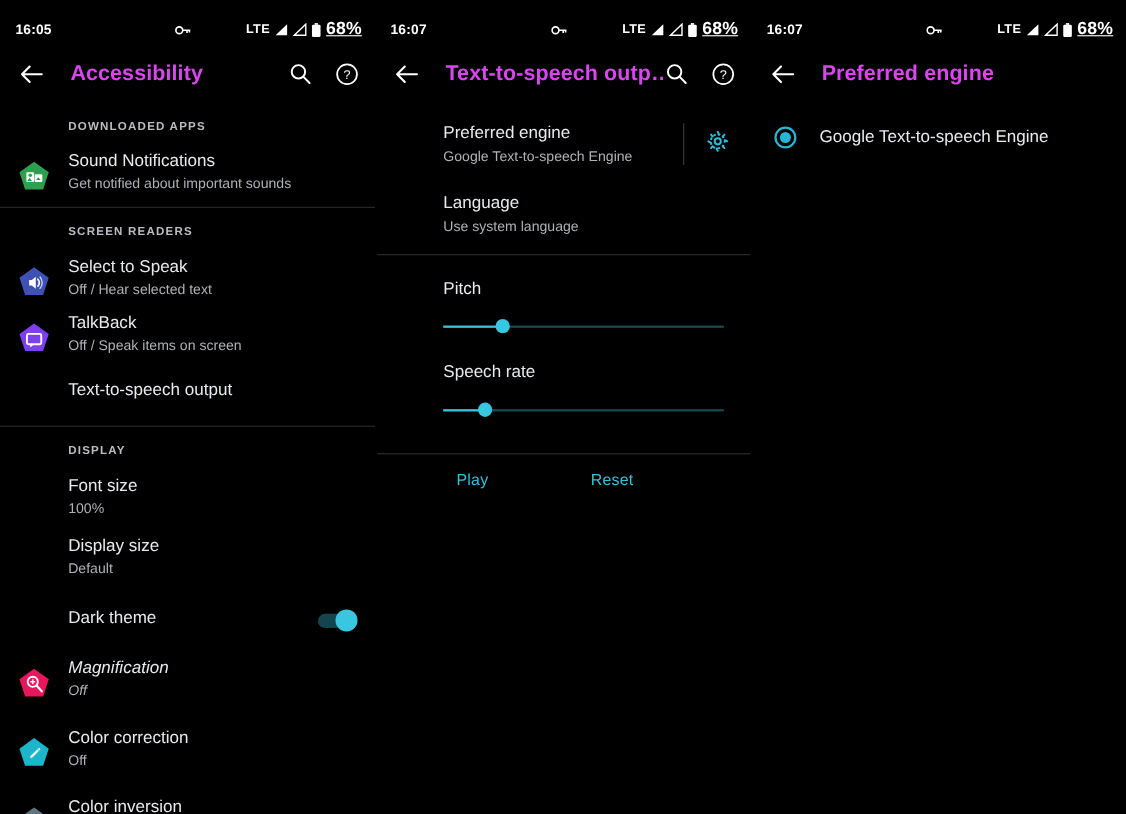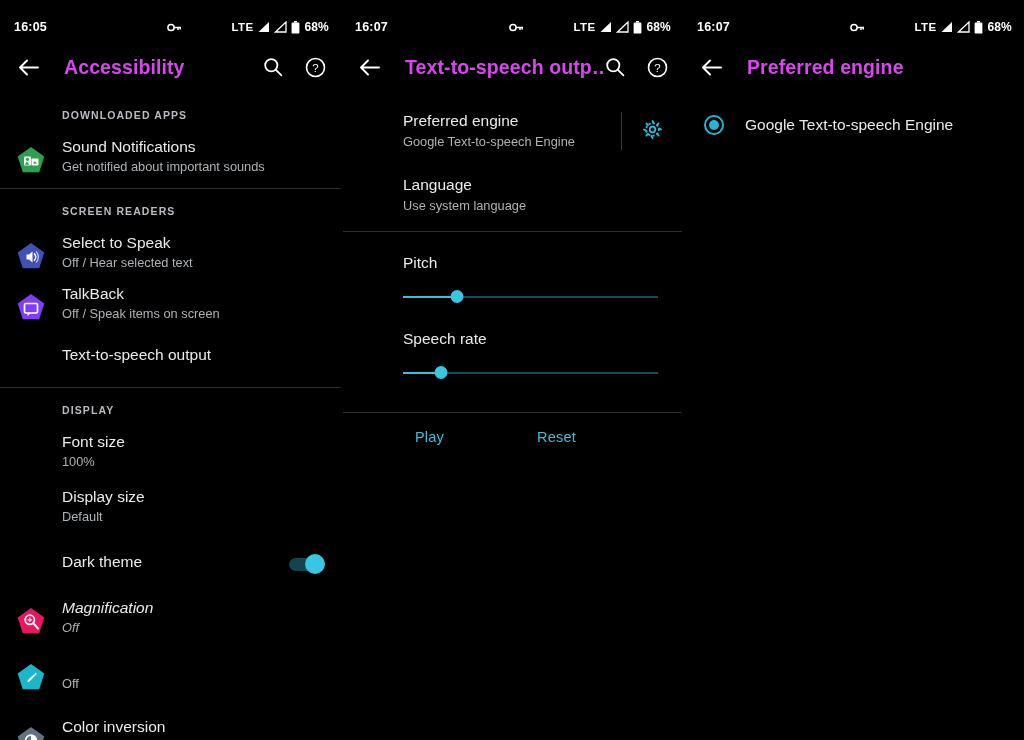--- a/index.html
+++ b/index.html
@@ -22,21 +22,21 @@
     padding: 0 12px 0 14px;
     color: #fff;
     font-size: 12.5px;
     font-weight: bold;
     letter-spacing: .2px;
   }
   .sb-clock { flex: 0 0 auto; }
   .sb-right { margin-left: auto; display: flex; align-items: center; gap: 4px; }
   .sb-icon { display: inline-flex; align-items: center; }
   .sb-lte { font-size: 11.5px; font-weight: bold; letter-spacing: .3px; padding-left: 46px; }
-  .sb-batt-pct { font-size: 12px; font-weight: bold; }
+  .sb-batt-pct { font-size: 16px; font-weight: bold; text-decoration: underline; }
 
   
   .appbar {
     height: 52px;
     display: flex; align-items: center;
     padding: 0 14px 0 14px;
     color: #d946ef;
   }
   .appbar-back {
     width: 28px; height: 28px;
@@ -303,20 +303,21 @@
     </div>
     <div class="row" style="margin-top:12px;">
       <div class="row-icon">
         <svg class="pent" viewBox="0 0 30 30">
           <path d="M15 1 L28.3 10.6 L23.2 26.2 L6.8 26.2 L1.7 10.6 Z" fill="#1bb6c9"></path>
           <path d="M19.6 9.8 L20.9 11.1 L13.4 18.6 L11.3 19.2 L11.9 17.1 Z" fill="#fff"></path>
           <path d="M18.3 11.1 L19.6 12.4" stroke="#1bb6c9" stroke-width="0.9"></path>
         </svg>
       </div>
       <div class="row-text">
+        <div class="row-title">Color correction</div>
         <div class="row-sub">Off</div>
       </div>
     </div>
     <div class="row" style="margin-top:12px;">
       <div class="row-icon">
         <svg class="pent" viewBox="0 0 30 30">
           <path d="M15 1 L28.3 10.6 L23.2 26.2 L6.8 26.2 L1.7 10.6 Z" fill="#5f7380"></path>
           <circle cx="15" cy="14.5" r="5.4" fill="none" stroke="#fff" stroke-width="1.6"></circle>
           <path d="M15 9.1 A5.4 5.4 0 0 1 15 19.9 Z" fill="#fff"></path>
         </svg>

